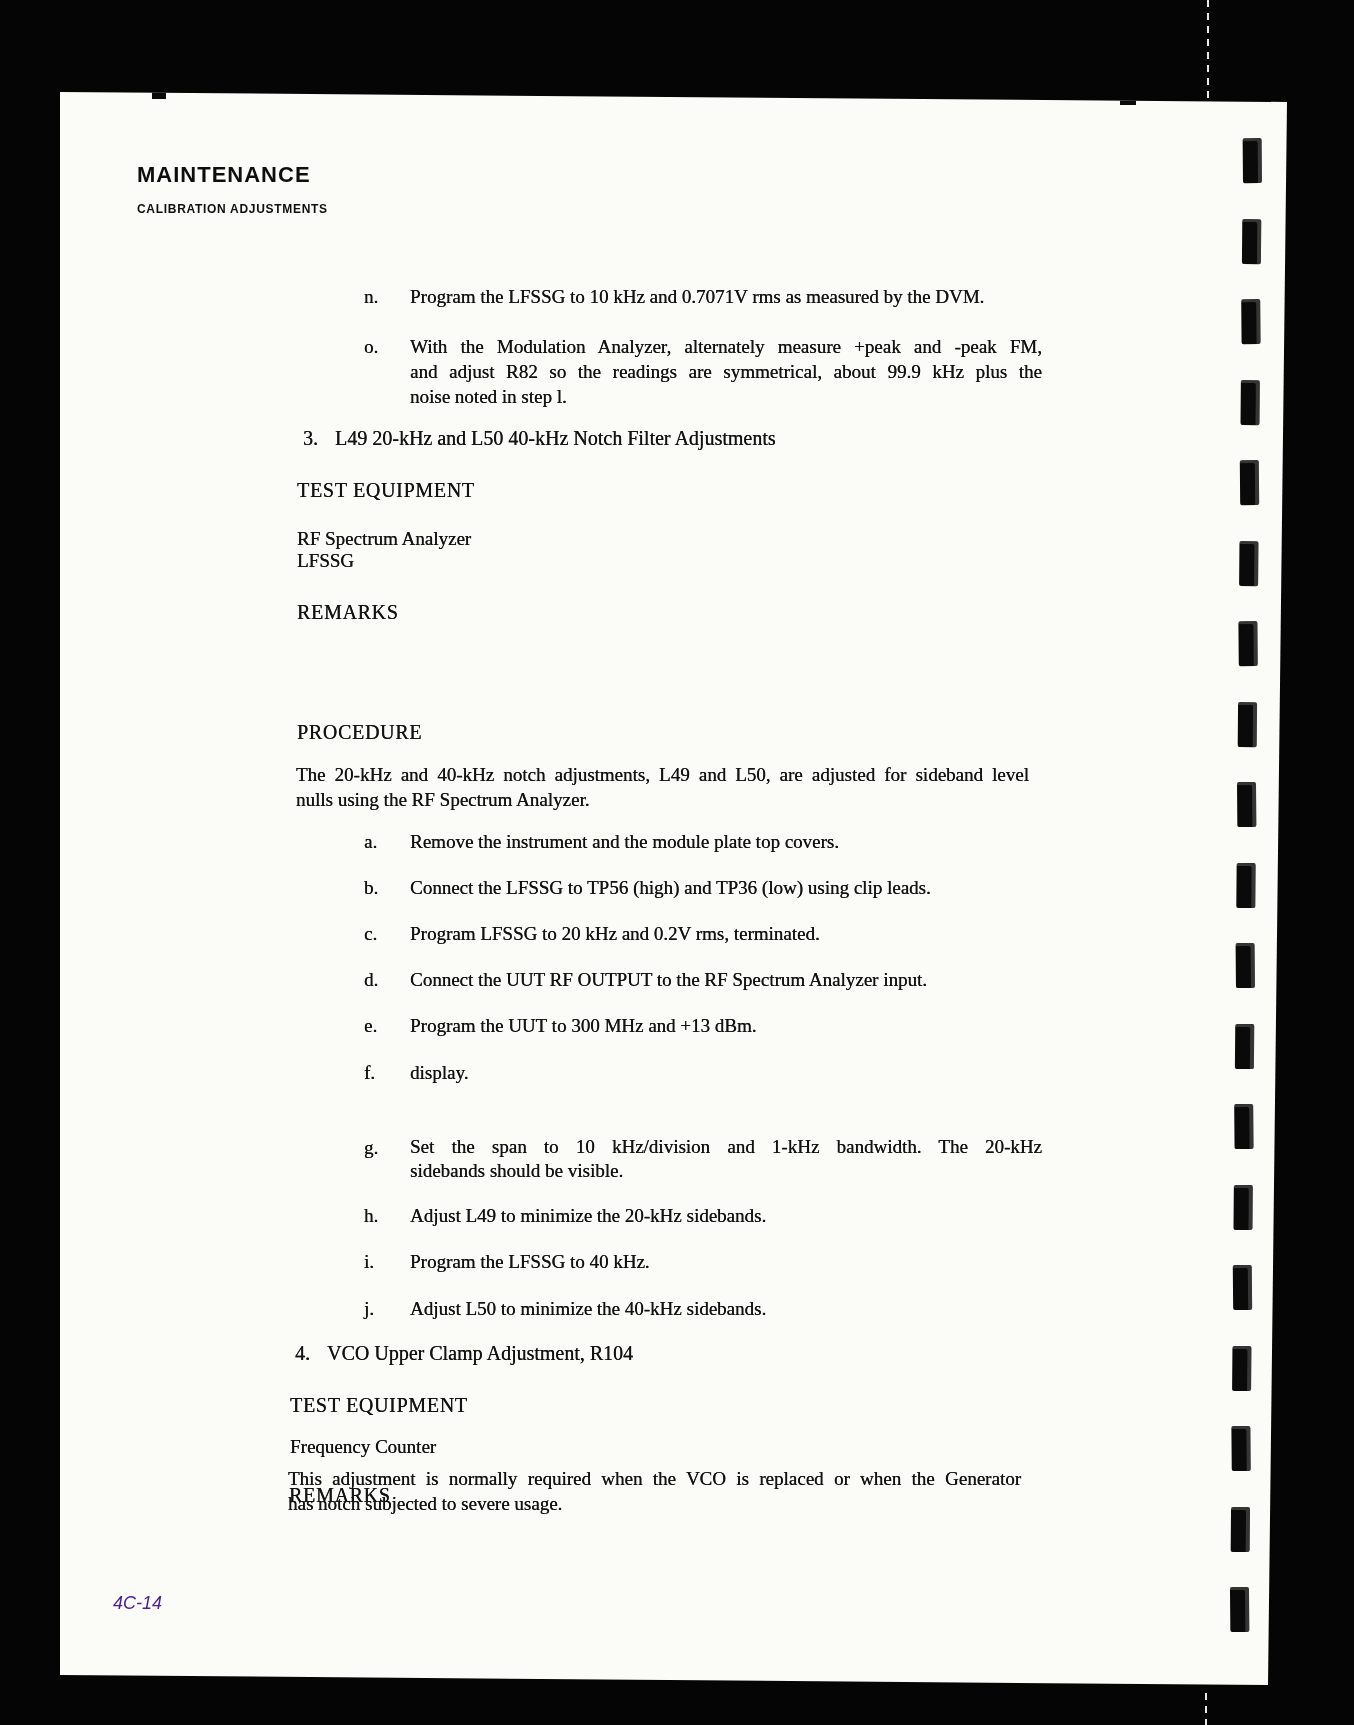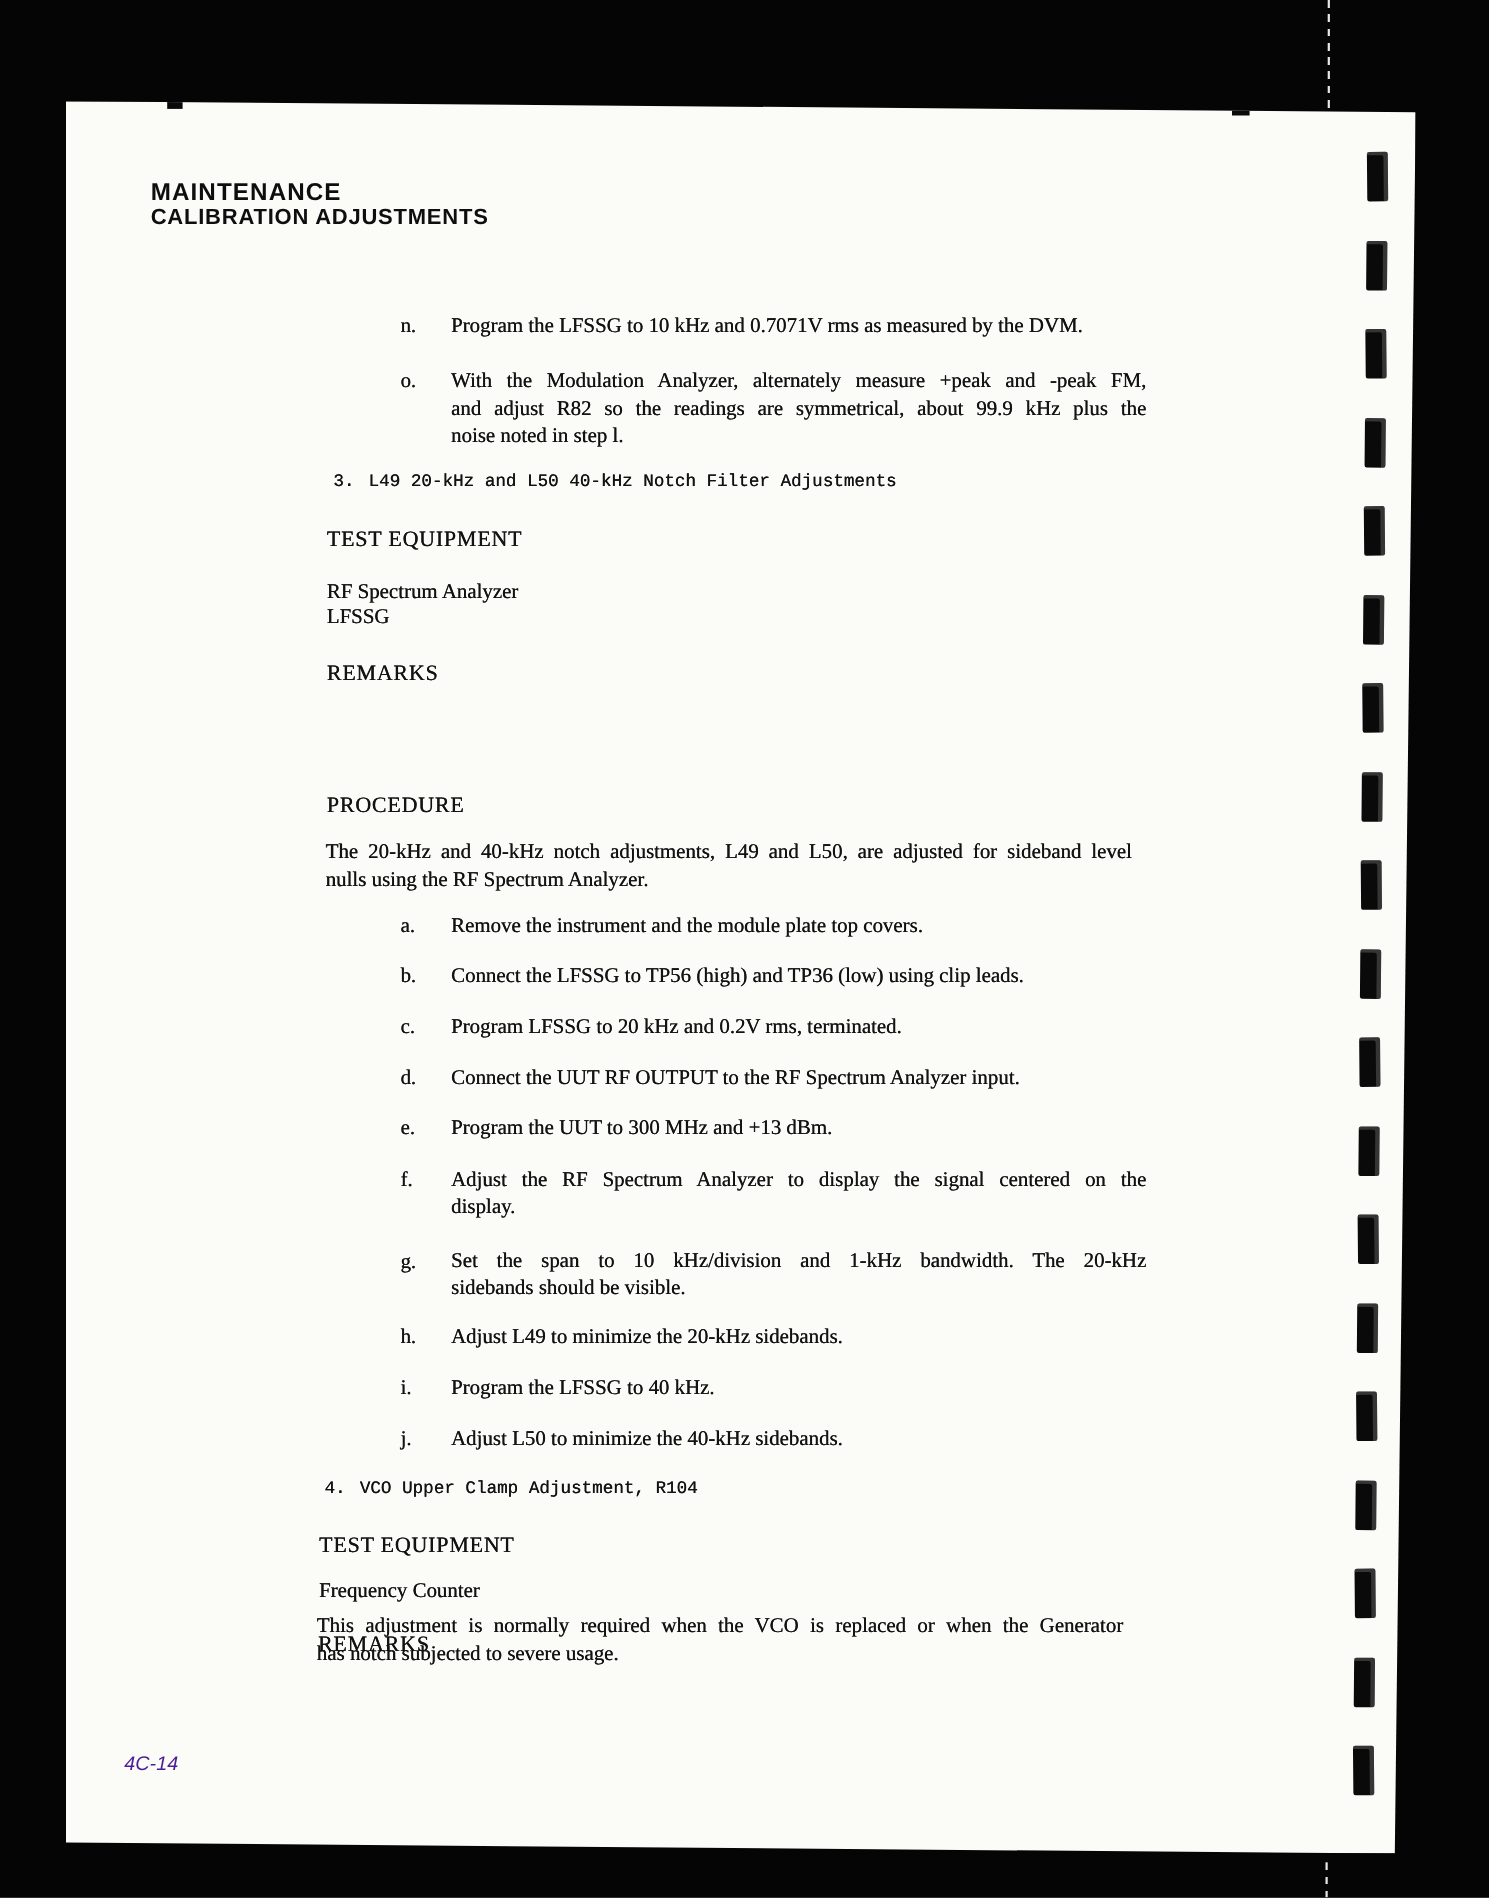--- a/index.html
+++ b/index.html
@@ -9,25 +9,25 @@
   }
   .page{
     position:absolute;left:60px;top:92px;width:1227px;height:1593px;
     background:#fbfbf8;
     clip-path:polygon(0 0,100% 10px,calc(100% - 19px) 100%,0 calc(100% - 10px));
   }
   .abs{position:absolute;}
   
   .doc-header{left:77px;top:71px;font-family:"Liberation Sans","DejaVu Sans",sans-serif;font-weight:700;color:#0e0e0e;}
   .doc-header .h1{font-size:22px;letter-spacing:1px;line-height:24px;}
-  .doc-header .h2{font-size:20px;letter-spacing:.7px;line-height:20px;margin-top:1px;}
+  .doc-header .h2{font-size:12px;letter-spacing:.7px;line-height:20px;margin-top:12px;}
   
   .body-txt{font-size:19px;line-height:25px;color:#131313;text-shadow:.25px 0 0 currentColor;}
   .heading{font-size:20px;letter-spacing:.7px;}
-  .sec-title{font-size:16px;font-family:Liberation Mono, monospace;}
+  .sec-title{font-size:20px;}
   .sec-title .num{display:inline-block;width:32px;}
   
   .step{position:absolute;}
   .step .lbl{position:absolute;left:0;top:0;}
   .step .txt{margin-left:46px;}
   .w-step{width:666px;}       
   .txt-632{width:632px;}
   .para-733{width:733px;}
   .line{line-height:25px;}
   .jl{text-align:justify;text-align-last:justify;}
@@ -114,21 +114,20 @@
     </div>
     <div class="step body-txt w-step" style="left:304px;top:921px">
       <span class="lbl">e.</span>
       <div class="txt">
           <div class="line">Program the UUT to 300 MHz and +13 dBm.</div>
         </div>
     </div>
     <div class="step body-txt w-step" style="left:304px;top:968px">
       <span class="lbl">f.</span>
       <div class="txt txt-632">
-        <div class="line jl">Adjust the RF Spectrum Analyzer to display the signal centered on the</div>
         <div class="line">display.</div>
       </div>
     </div>
     <div class="step body-txt w-step" style="left:304px;top:1043px">
       <span class="lbl">g.</span>
       <div class="txt txt-632" style="line-height:24px">
         <div class="line jl" style="line-height:24px">Set the span to 10 kHz/division and 1-kHz bandwidth. The 20-kHz</div>
         <div class="line" style="line-height:24px">sidebands should be visible.</div>
       </div>
     </div>

